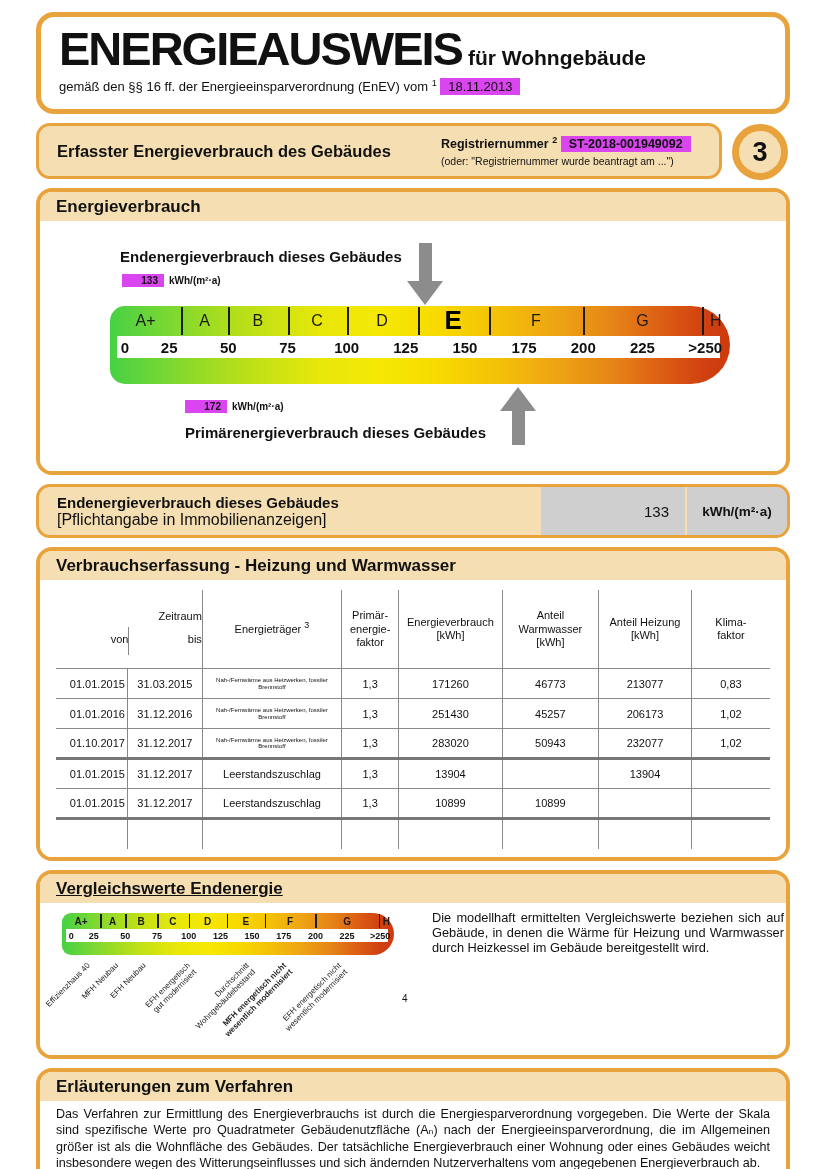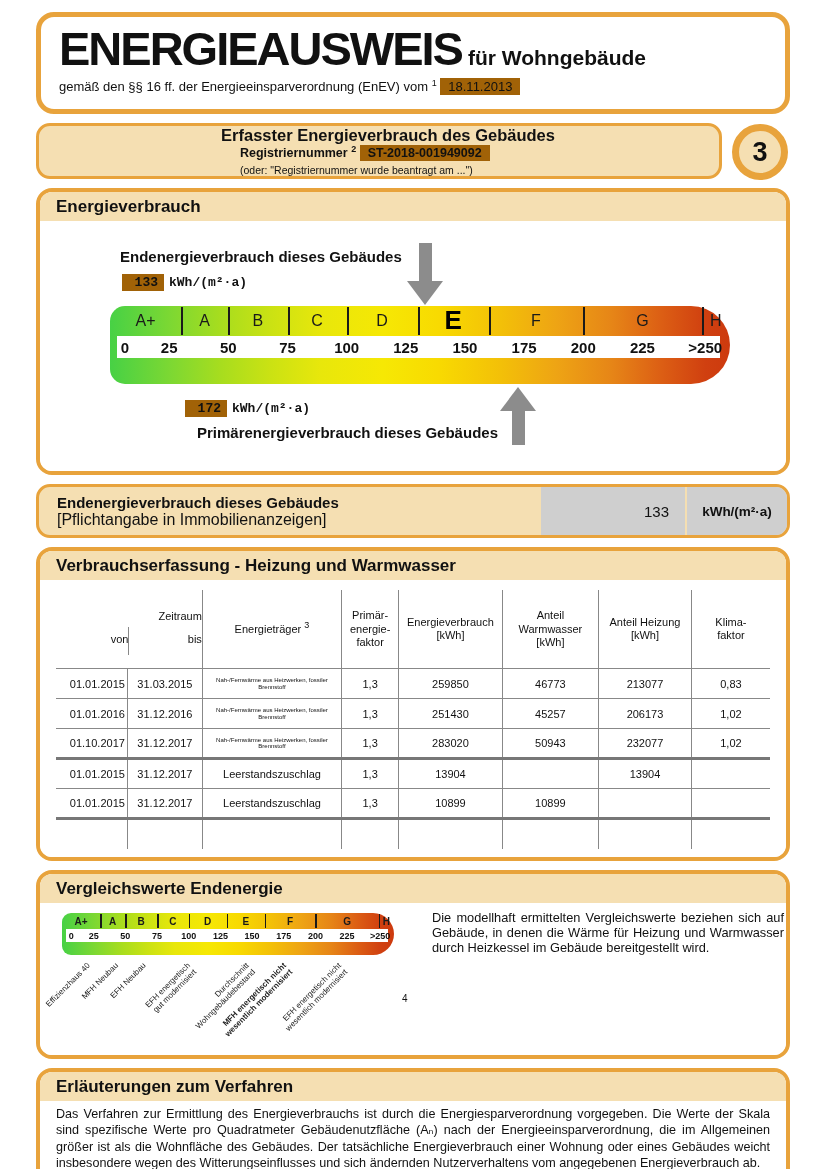--- a/index.html
+++ b/index.html
@@ -9,60 +9,60 @@
     font-family:"Liberation Sans","DejaVu Sans",sans-serif; color:#111;
   }
   .panel { margin:0 36px; border:4px solid #E8A33C; border-radius:16px; overflow:hidden; background:#fff; }
   .band { background:#F5DFB2; padding:5px 16px 4px; font-size:17px; font-weight:bold; }
 
   
   .hdr { margin-top:12px; border-width:5px; border-radius:18px; padding:6px 18px 8px; height:102px; }
   .hdr h1 { display:inline; font-size:47px; letter-spacing:-2px; font-weight:bold; line-height:1.1; }
   .hdr .suffix { font-size:21px; font-weight:bold; margin-left:6px; }
   .lawline { font-size:13px; margin-top:3px; }
-  .graybox { background:#a16207; padding:1px 8px; display:inline-block; }
+  .graybox { background:#d946ef; padding:1px 8px; display:inline-block; }
   sup { font-size:9px; vertical-align:super; line-height:0; }
 
   
   .tbar { margin-top:9px; width:686px; height:56px; background:#F5DFB2; border:3px solid #E8A33C;
           border-radius:14px; display:flex; align-items:center; }
   .tbar .ttl { flex:1; padding-left:18px; font-size:16.5px; font-weight:bold; }
   .tbar .reg { width:278px; padding-right:8px; }
   .tbar .reg .l1 { font-size:12.5px; font-weight:bold; }
   .tbar .reg .l1 .graybox { }
   .tbar .reg .l2 { font-size:10.5px; margin-top:3px; }
   .pagecircle { position:absolute; right:38px; top:124px; width:56px; height:56px; border:7px solid #E8A33C;
                 border-radius:50%; background:#F5DFB2; text-align:center; line-height:42px;
                 font-size:27px; font-weight:bold; }
 
   
   .evpanel { margin-top:9px; }
   .evbody { position:relative; height:250px; background:#fff; }
   .endlabel { position:absolute; left:80px; top:27px; font-size:15px; font-weight:bold; }
-  .valline { position:absolute; font-size:13px; font-weight:bold;font-family:Liberation Mono, monospace; }
+  .valline { position:absolute; font-size:10px; font-weight:bold; }
   .valline .graybox { min-width:42px; text-align:right; padding:1px 6px; margin-right:5px; }
   .arrow { position:absolute; width:36px; }
   .arrow .stem { width:13px; height:38px; background:#8C8C8C; margin:0 auto; }
   .arrow .head-down { width:0; height:0; border-left:18px solid transparent; border-right:18px solid transparent;
                       border-top:24px solid #8C8C8C; }
   .arrow .head-up { width:0; height:0; border-left:18px solid transparent; border-right:18px solid transparent;
                     border-bottom:24px solid #8C8C8C; }
 
   .scale { position:absolute; left:70px; top:85px; width:620px; height:78px;
            border-radius:15px 39px 39px 15px;
            background:linear-gradient(to right,#47d145 0%,#7ed832 10%,#a8dd1e 18%,#cbe213 26%,
                       #e8e70b 34%,#f6e804 44%,#f8da01 53%,#f3c008 63%,#eea414 72%,#e68517 81%,
                       #dc5e14 89%,#d04010 96%,#cd3a0e 100%); }
   .scale .stripe { position:absolute; left:7px; right:10px; top:30px; height:22px; background:#fff; }
   .sl { position:absolute; top:0; height:30px; line-height:30px; text-align:center; font-size:16px; color:#1a1a1a; }
   .sl.e { font-size:26px; font-weight:bold; line-height:28px; color:#000; }
   .sep { position:absolute; top:1px; height:28px; width:2px; background:#1a1a1a; }
   .tick { position:absolute; top:32px; height:20px; line-height:19px; font-size:15px; font-weight:bold;
           transform:translateX(-50%); white-space:nowrap; }
-  .primlabel { position:absolute; left:145px; top:203px; font-size:15px; font-weight:bold;margin-left:12px; }
+  .primlabel { position:absolute; left:145px; top:203px; font-size:15px; font-weight:bold; }
 
   
   .sumbar { margin:9px 36px 0; height:54px; background:#F5DFB2; border:3px solid #E8A33C; border-radius:14px;
             display:flex; overflow:hidden; }
   .sumbar .txt { flex:1; padding:7px 0 0 18px; }
   .sumbar .txt .b { font-size:15px; font-weight:bold; }
   .sumbar .txt .r { font-size:16px; }
   .sumbar .num { width:146px; background:#CFCFCF; text-align:right; padding-right:16px; font-size:15px;
                  display:flex; align-items:center; justify-content:flex-end; border-right:2px solid #F5DFB2; }
   .sumbar .unit { width:100px; background:#CFCFCF; font-size:13.5px; font-weight:bold;
@@ -116,21 +116,21 @@
 
 <div class="panel hdr">
   <h1>ENERGIEAUSWEIS</h1><span class="suffix">für Wohngebäude</span>
   <div class="lawline">
     <span>gemäß den §§ 16 ff. der Energieeinsparverordnung (EnEV) vom</span>
     <sup>1</sup>
     <span class="graybox">18.11.2013</span>
   </div>
 </div>
 
-<div class="tbar" style="margin-left:36px;flex-direction:column;">
+<div class="tbar" style="margin-left:36px;">
   <div class="ttl">Erfasster Energieverbrauch des Gebäudes</div>
   <div class="reg">
     <div class="l1">
       <span>Registriernummer</span>
       <sup>2</sup>
       <span class="graybox">ST-2018-001949092</span>
     </div>
     <div class="l2">(oder: "Registriernummer wurde beantragt am ...")</div>
   </div>
 </div>
@@ -240,21 +240,21 @@
         <th>Anteil Heizung
 [kWh]</th>
         <th>Klima-
 faktor</th>
       </tr>
       <tr>
         <td>01.01.2015</td>
             <td>31.03.2015</td>
         <td class="tiny">Nah-/Fernwärme aus Heizwerken, fossiler Brennstoff</td>
             <td>1,3</td>
-        <td>259850</td>
+        <td>171260</td>
             <td>46773</td>
         <td>213077</td>
             <td>0,83</td>
       </tr>
       <tr>
         <td>01.01.2016</td>
             <td>31.12.2016</td>
         <td class="tiny">Nah-/Fernwärme aus Heizwerken, fossiler Brennstoff</td>
             <td>1,3</td>
         <td>251430</td>
@@ -300,21 +300,21 @@
         <td></td>
             <td></td>
         <td></td>
             <td></td>
       </tr>
     </tbody>
       </table>
   </div>
 </div>
 
-<div class="panel" style="margin-top:9px;">
+<div class="panel" style="margin-top:9px;text-decoration:underline;">
   <div class="band">Vergleichswerte Endenergie</div>
   <div class="vgbody">
 
     <div class="mscale">
       <span class="msl" style="left:0%;width:11.45%">A+</span>
       <span class="msl" style="left:11.45%;width:7.63%">A</span>
       <span class="msl" style="left:19.08%;width:9.55%">B</span>
       <span class="msl" style="left:28.63%;width:9.54%">C</span>
       <span class="msl" style="left:38.17%;width:11.45%">D</span>
       <span class="msl" style="left:49.62%;width:11.45%">E</span>

